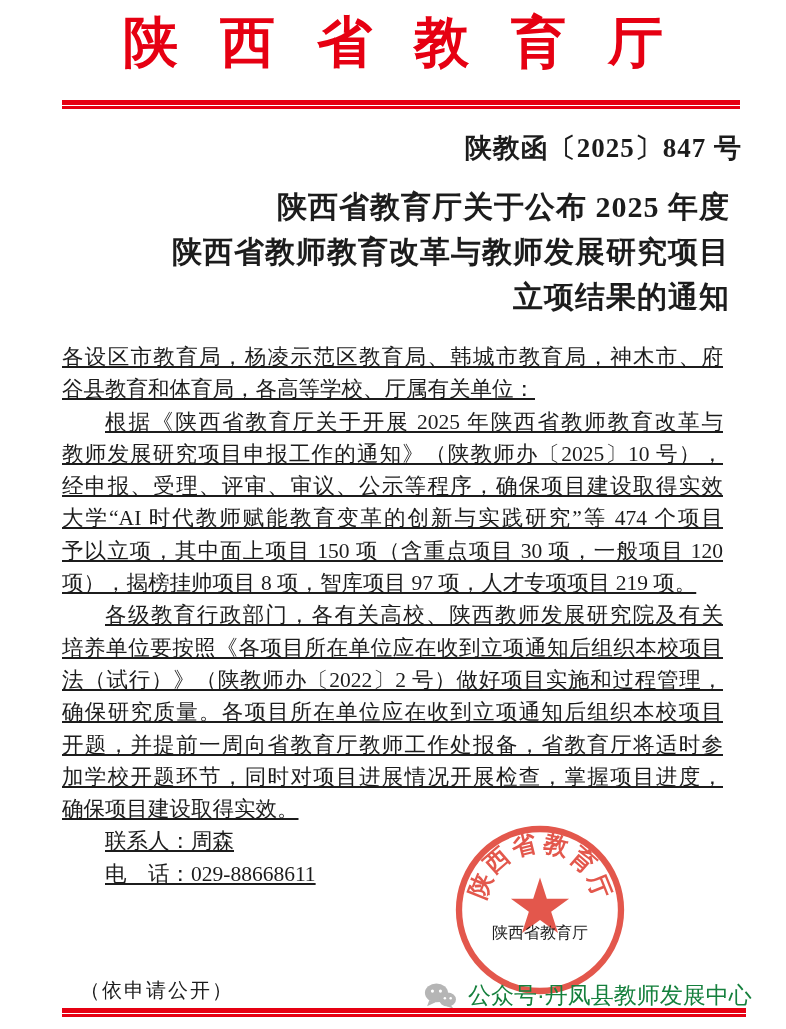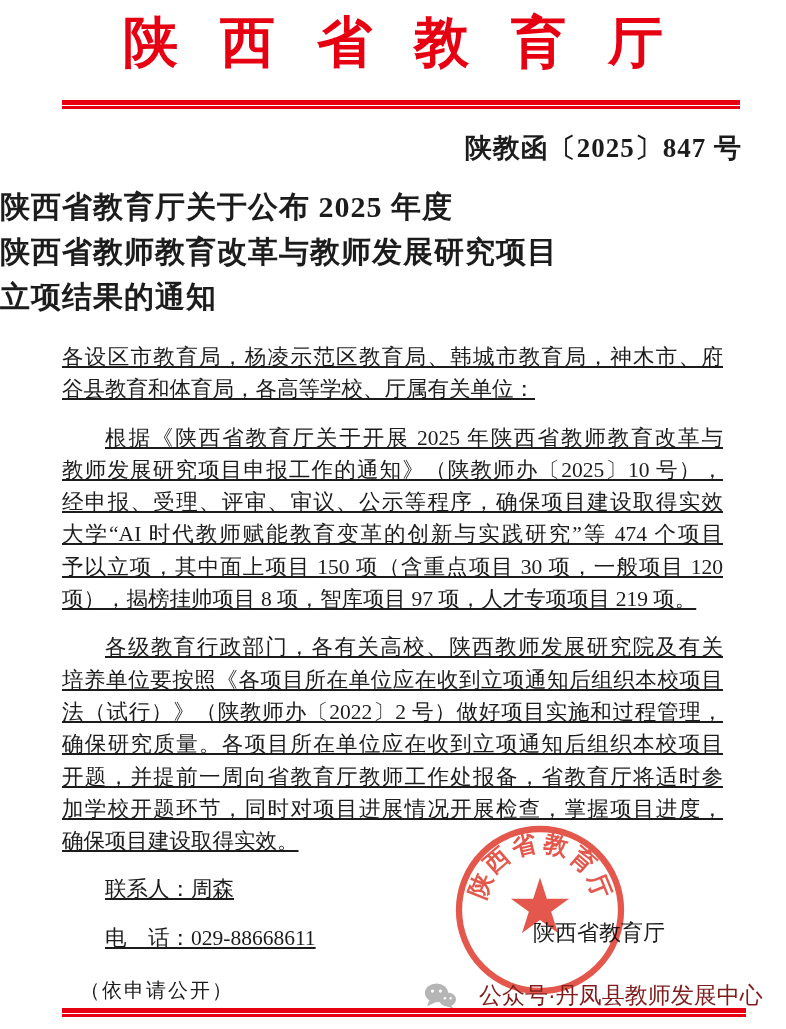--- a/index.html
+++ b/index.html
@@ -25,49 +25,49 @@
   }
   .rule-top{top:100px;}
   .rule-bottom{top:1008px;width:684px;}
   .doc-number{
     position:absolute;top:130px;right:44px;
     font-size:27px;letter-spacing:1px;font-weight:bold;
   }
   
   .notice-title{
     position:absolute;top:184px;left:0;width:730px;
-    text-align:left;font-size:30px;font-weight:bold;
+    text-align:right;font-size:30px;font-weight:bold;
     line-height:45px;letter-spacing:1px;
   }
   
   .body-text{
     position:absolute;top:341px;left:62px;width:661px;
     font-size:21.5px;line-height:32.3px;text-decoration:underline;
   }
   .bline{text-align:justify;text-align-last:justify;}
   .bline.nofill{text-align-last:left;}
-  .bline.indent{text-indent:43px;margin-top:16px;}
+  .bline.indent{text-indent:43px;}
   
   .sign-block{
     position:absolute;top:918px;left:415px;width:250px;
-    text-align:right;font-size:22px;line-height:30px;
+    text-align:center;font-size:16px;line-height:30px;
   }
   .seal{
     position:absolute;top:820px;left:450px;width:180px;height:180px;
     opacity:.88;mix-blend-mode:multiply;
   }
   
   .disclosure-note{
     position:absolute;top:977px;left:80px;
     font-size:20px;letter-spacing:2px;
   }
   .watermark{
     position:absolute;top:980px;left:424px;
-    display:flex;align-items:center;gap:23px;
-    color:#7f1d1d;font-size:23px;white-space:nowrap;
+    display:flex;align-items:center;gap:12px;
+    color:#15803d;font-size:23px;white-space:nowrap;
     font-family:"Liberation Sans","DejaVu Sans",sans-serif;
   }
 </style>
 </head>
 <body>
 
 <div class="page">
 
   <div class="agency-name">
     <span>陕</span>

